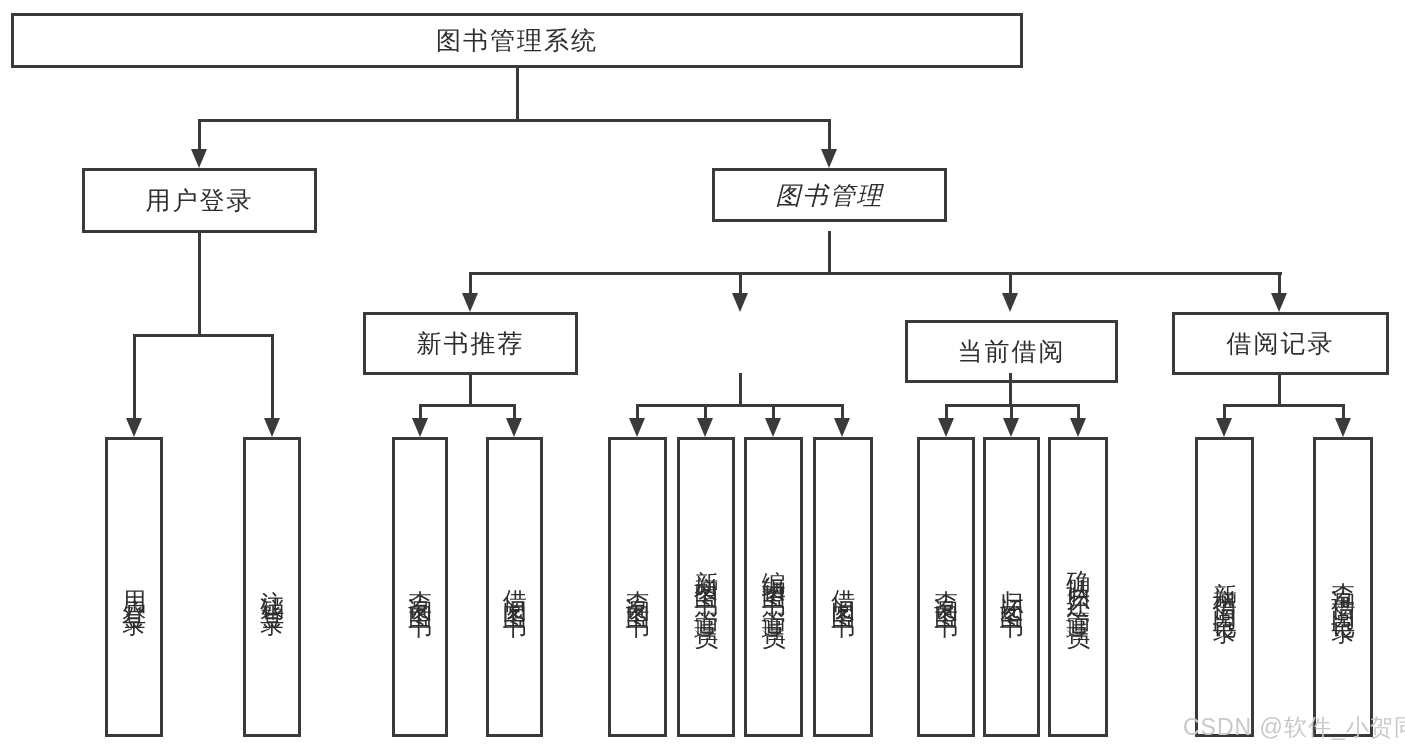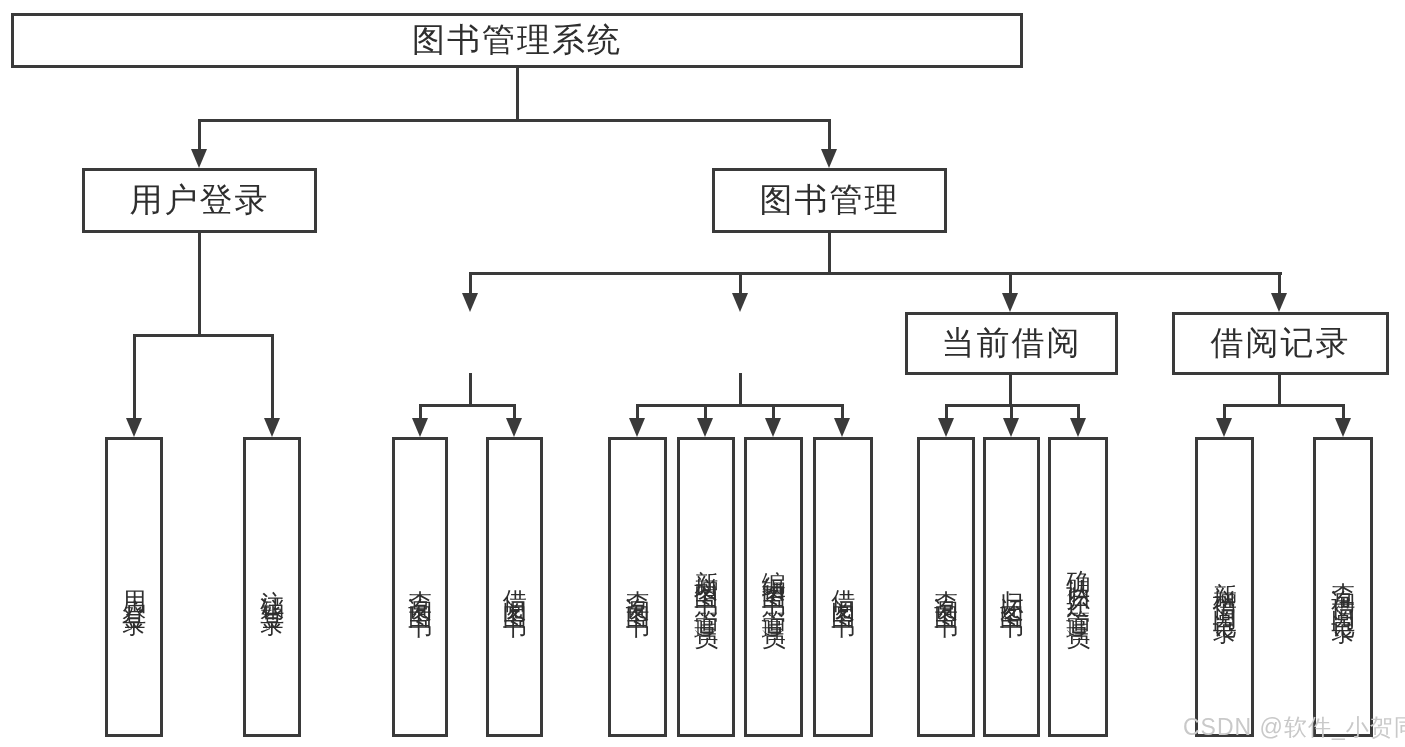--- a/index.html
+++ b/index.html
@@ -17,21 +17,21 @@
     overflow:hidden;
   }
   .node{
     position:absolute;
     box-sizing:border-box;
     background:#fff;
     border:3px solid var(--line);
     display:flex;align-items:center;justify-content:center;
     color:var(--text);
   }
-  .hlabel{font-size:33px;letter-spacing:2px;white-space:nowrap;}
+  .hlabel{font-size:25px;letter-spacing:2px;white-space:nowrap;}
   .leaf-label{
     writing-mode:vertical-rl;
     text-orientation:mixed;
     font-size:24px;
     letter-spacing:8px;
     line-height:1.1;
     color:var(--text);
     white-space:nowrap;
   }
   .line-h{position:absolute;height:3px;background:var(--line);}
@@ -57,25 +57,28 @@
 
 <div id="canvas">
 
   <div class="node" style="left:11px;top:13px;width:1012px;height:55px;">
     <span class="hlabel">图书管理系统</span>
   </div>
 
   <div class="node" style="left:82px;top:168px;width:235px;height:65px;">
     <span class="hlabel">用户登录</span>
   </div>
-  <div class="node" style="left:712px;top:168px;width:235px;height:65px;">
+  <div class="node" style="left:712px;top:168px;width:235px;height:54px;font-style:italic;">
     <span class="hlabel">图书管理</span>
   </div>
 
-  <div class="node" style="left:905px;top:312px;width:213px;height:63px;">
+  <div class="node" style="left:363px;top:312px;width:215px;height:63px;">
+    <span class="hlabel">新书推荐</span>
+  </div>
+  <div class="node" style="left:905px;top:320px;width:213px;height:63px;">
     <span class="hlabel">当前借阅</span>
   </div>
   <div class="node" style="left:1172px;top:312px;width:217px;height:63px;">
     <span class="hlabel">借阅记录</span>
   </div>
 
   <div class="node" style="left:105px;top:437px;width:58px;height:300px;">
     <span class="leaf-label">用户登录</span>
   </div>
   <div class="node" style="left:243px;top:437px;width:58px;height:300px;">

